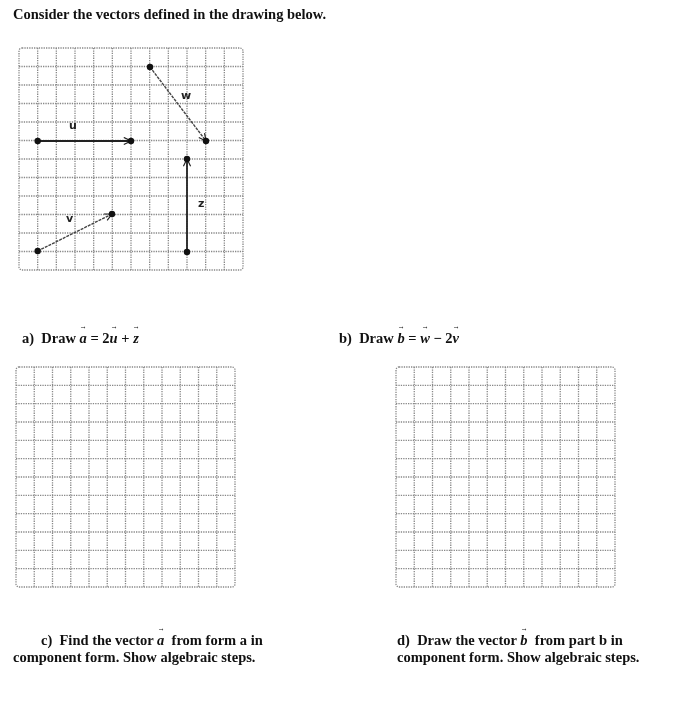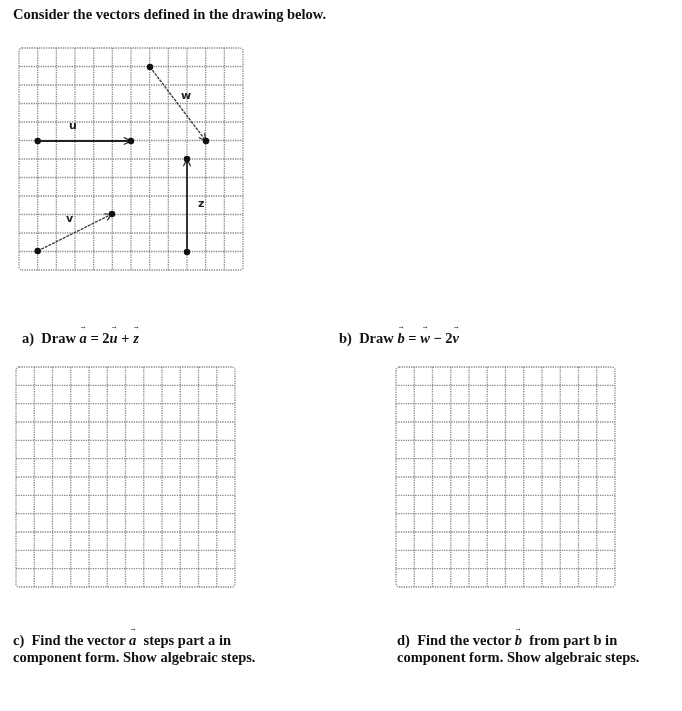--- a/index.html
+++ b/index.html
@@ -133,20 +133,20 @@
 
 <div class="txt" style="left:22px; top:330px;">
   <span style="white-space:pre;">a)  Draw </span><span class="vec">a</span><span style="white-space:pre;"> = 2</span><span class="vec">u</span><span style="white-space:pre;"> + </span><span class="vec">z</span>
 </div>
 
 <div class="txt" style="left:339px; top:330px;">
   <span style="white-space:pre;">b)  Draw </span><span class="vec">b</span><span style="white-space:pre;"> = </span><span class="vec">w</span><span style="white-space:pre;"> − 2</span><span class="vec">v</span>
 </div>
 
 <div class="txt" style="left:13px; top:632px;">
-  <div><span style="white-space:pre;">c)  Find the vector </span><span class="vec">a</span><span style="white-space:pre;">  steps part a in</span></div>
+  <div><span style="white-space:pre;margin-left:28px;">c)  Find the vector </span><span class="vec">a</span><span style="white-space:pre;">  from form a in</span></div>
   <div>component form. Show algebraic steps.</div>
 </div>
 
 <div class="txt" style="left:397px; top:632px;">
-  <div><span style="white-space:pre;">d)  Find the vector </span><span class="vec">b</span><span style="white-space:pre;">  from part b in</span></div>
+  <div><span style="white-space:pre;">d)  Draw the vector </span><span class="vec">b</span><span style="white-space:pre;">  from part b in</span></div>
   <div>component form. Show algebraic steps.</div>
 </div>
 
 </body></html>

